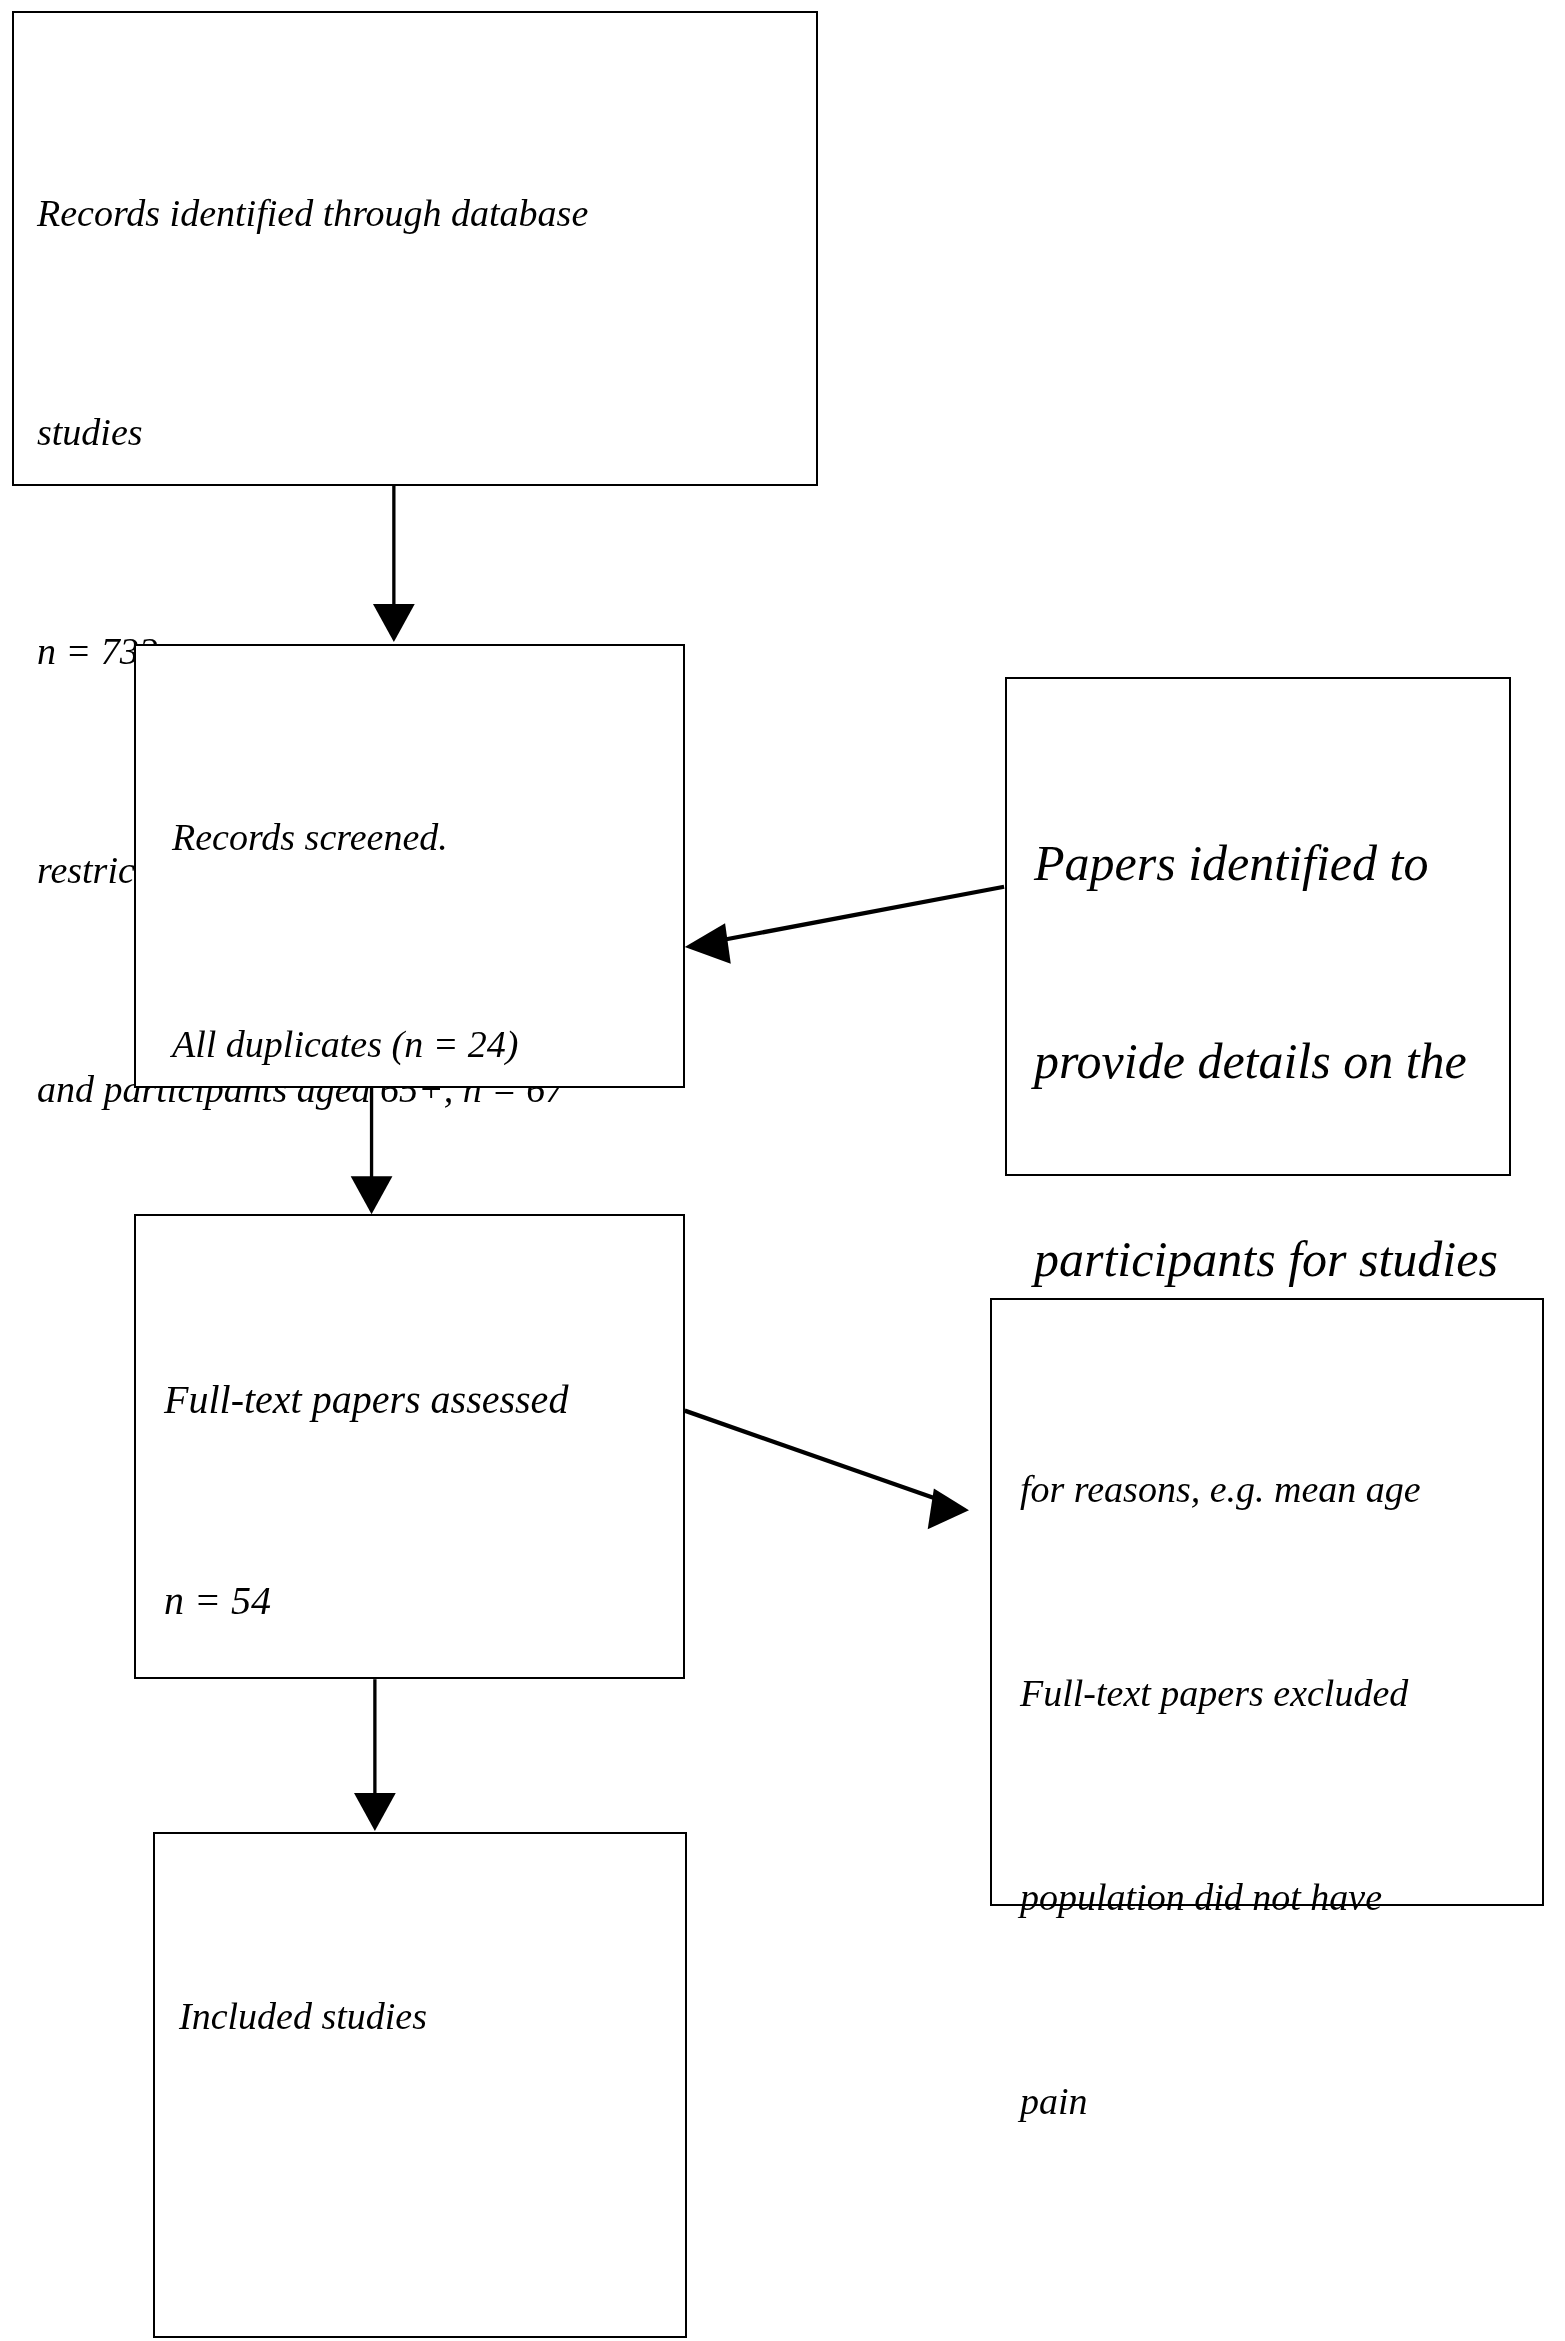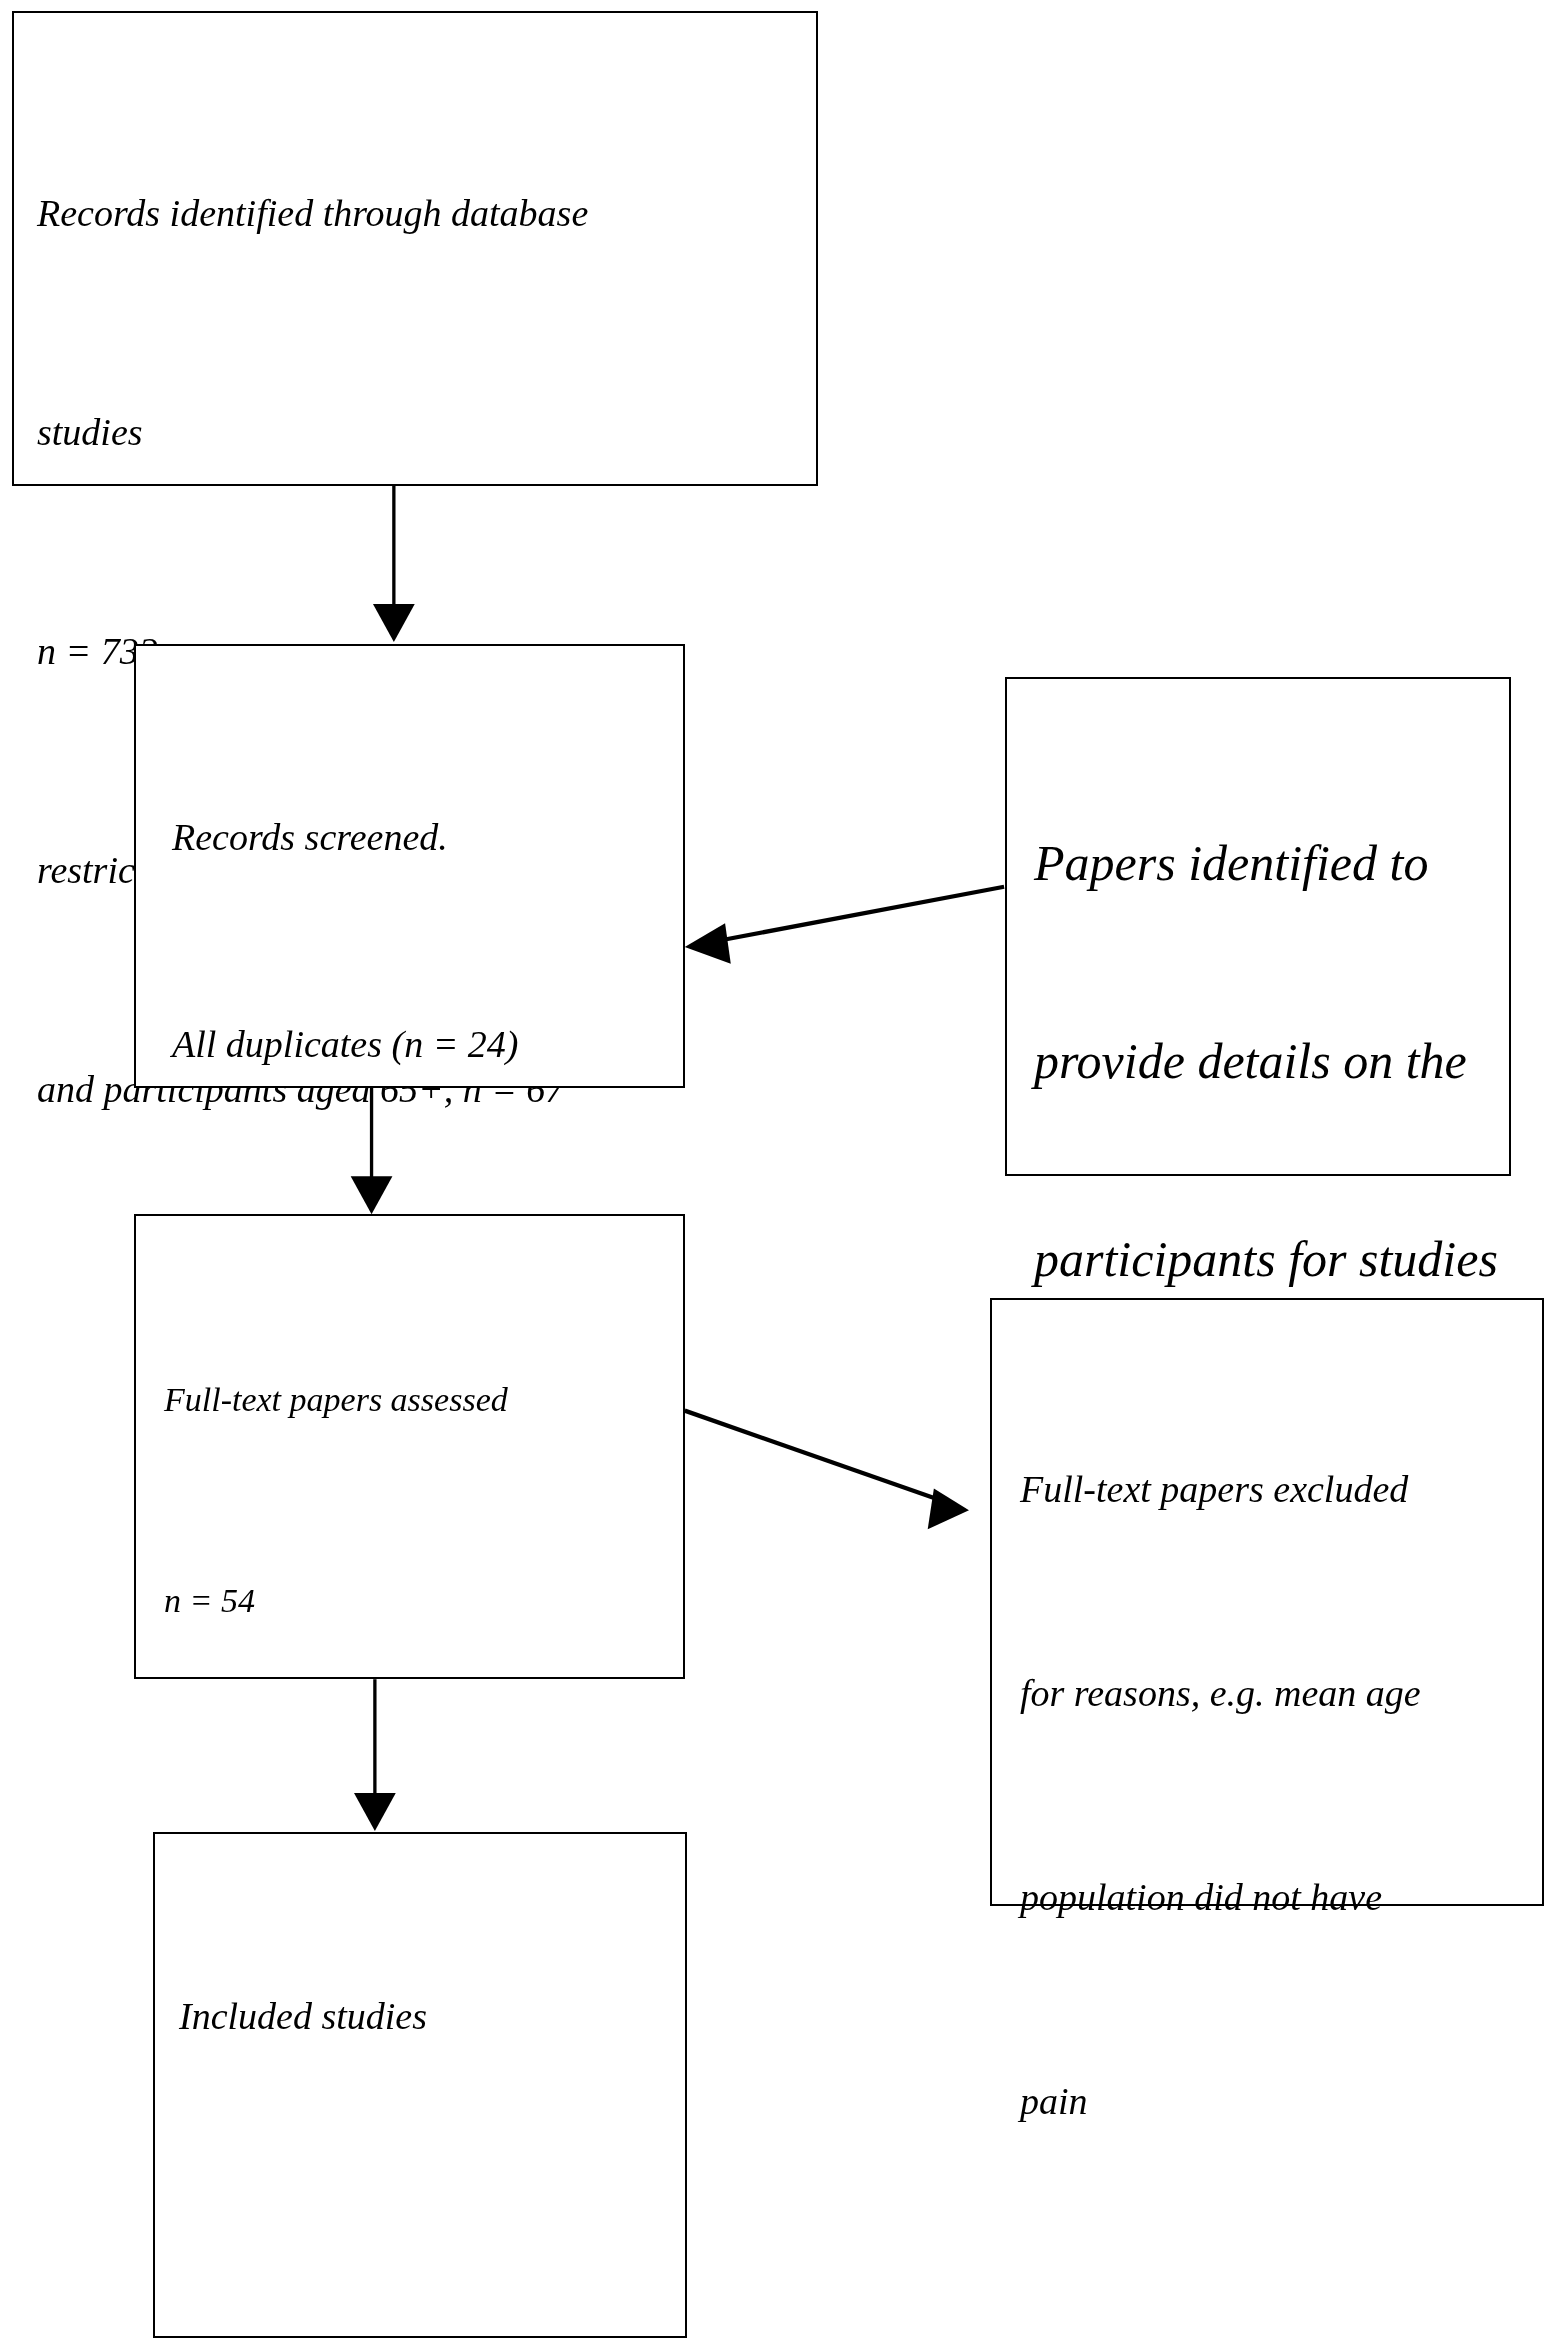--- a/index.html
+++ b/index.html
@@ -38,21 +38,21 @@
     left: 0;
     top: 0;
     width: 1565px;
     height: 2342px;
     pointer-events: none;
   }
   
   #box-search-text   { left: 37px;  top: 31px;   font-size: 38px; line-height: 73px; }
   #box-screened-text { left: 172px; top: 665px; font-size: 38px; line-height: 69px; }
   #box-papers-text   { left: 1034px;top: 698px; font-size: 50px; line-height: 66px; }
-  #box-fulltext-text { left: 164px; top: 1232px; font-size: 34px; line-height: 67px; }
+  #box-fulltext-text { left: 164px; top: 1232px; font-size: 40px; line-height: 67px; }
   #box-excluded-text { left: 1020px;top: 1319px; font-size: 38px; line-height: 68px; }
   #box-included-text { left: 179px; top: 1849px; font-size: 38px; line-height: 67px; }
 </style>
 </head>
 <body>
 
 <div id="diagram-root">
 
   <svg class="connectors" viewBox="0 0 3298 4934" xmlns="http://www.w3.org/2000/svg">
 
@@ -109,22 +109,22 @@
   </div>
 
   <div class="flow-box" id="box-fulltext" style="left:134px; top:1214px; width:551px; height:465px;"></div>
   <div class="box-text" id="box-fulltext-text">
     <div class="line">Full-text papers assessed</div>
     <div class="line">n = 54</div>
   </div>
 
   <div class="flow-box" id="box-excluded" style="left:990px; top:1298px; width:554px; height:608px;"></div>
   <div class="box-text" id="box-excluded-text">
+    <div class="line">for reasons, e.g. mean age</div>
     <div class="line">Full-text papers excluded</div>
-    <div class="line">for reasons, e.g. mean age</div>
     <div class="line">population did not have</div>
     <div class="line">pain</div>
     
     
     
   </div>
 
   <div class="flow-box" id="box-included" style="left:153px; top:1832px; width:534px; height:506px;"></div>
   <div class="box-text" id="box-included-text">
     <div class="line">Included studies</div>

